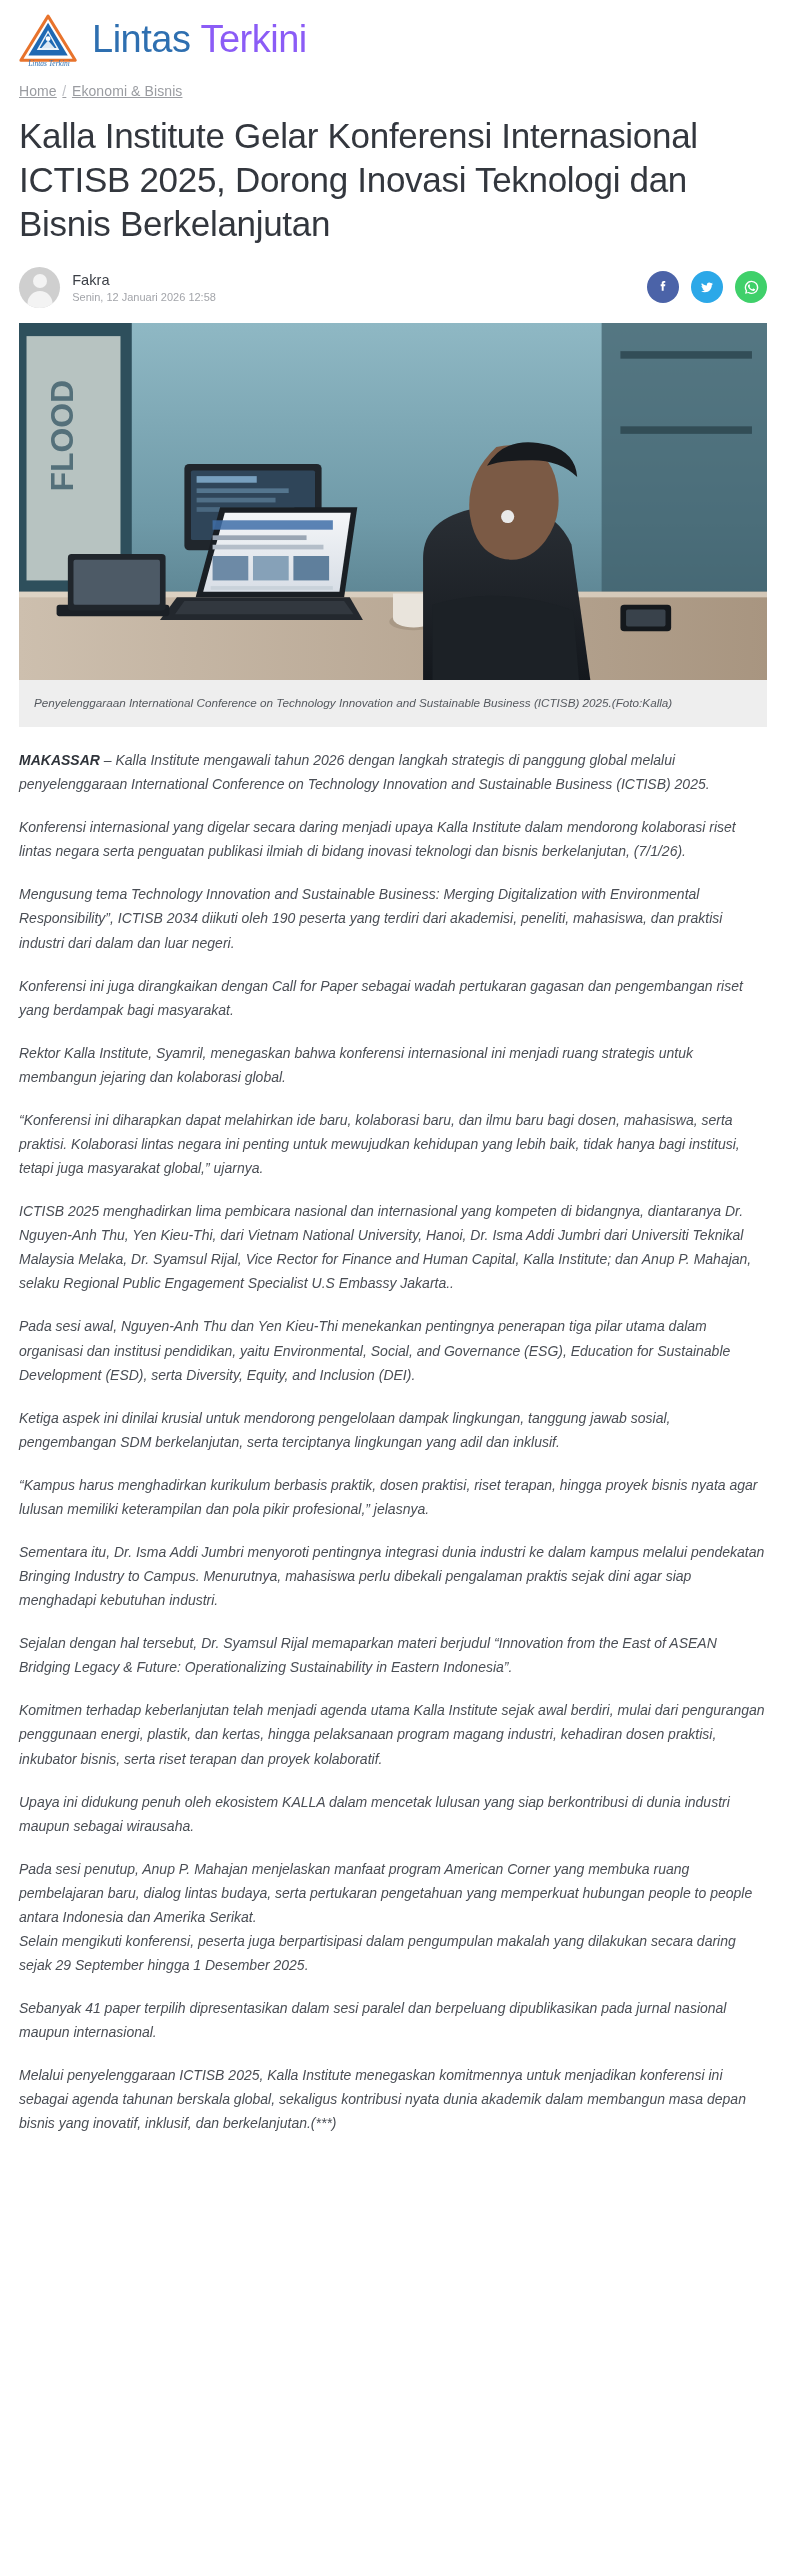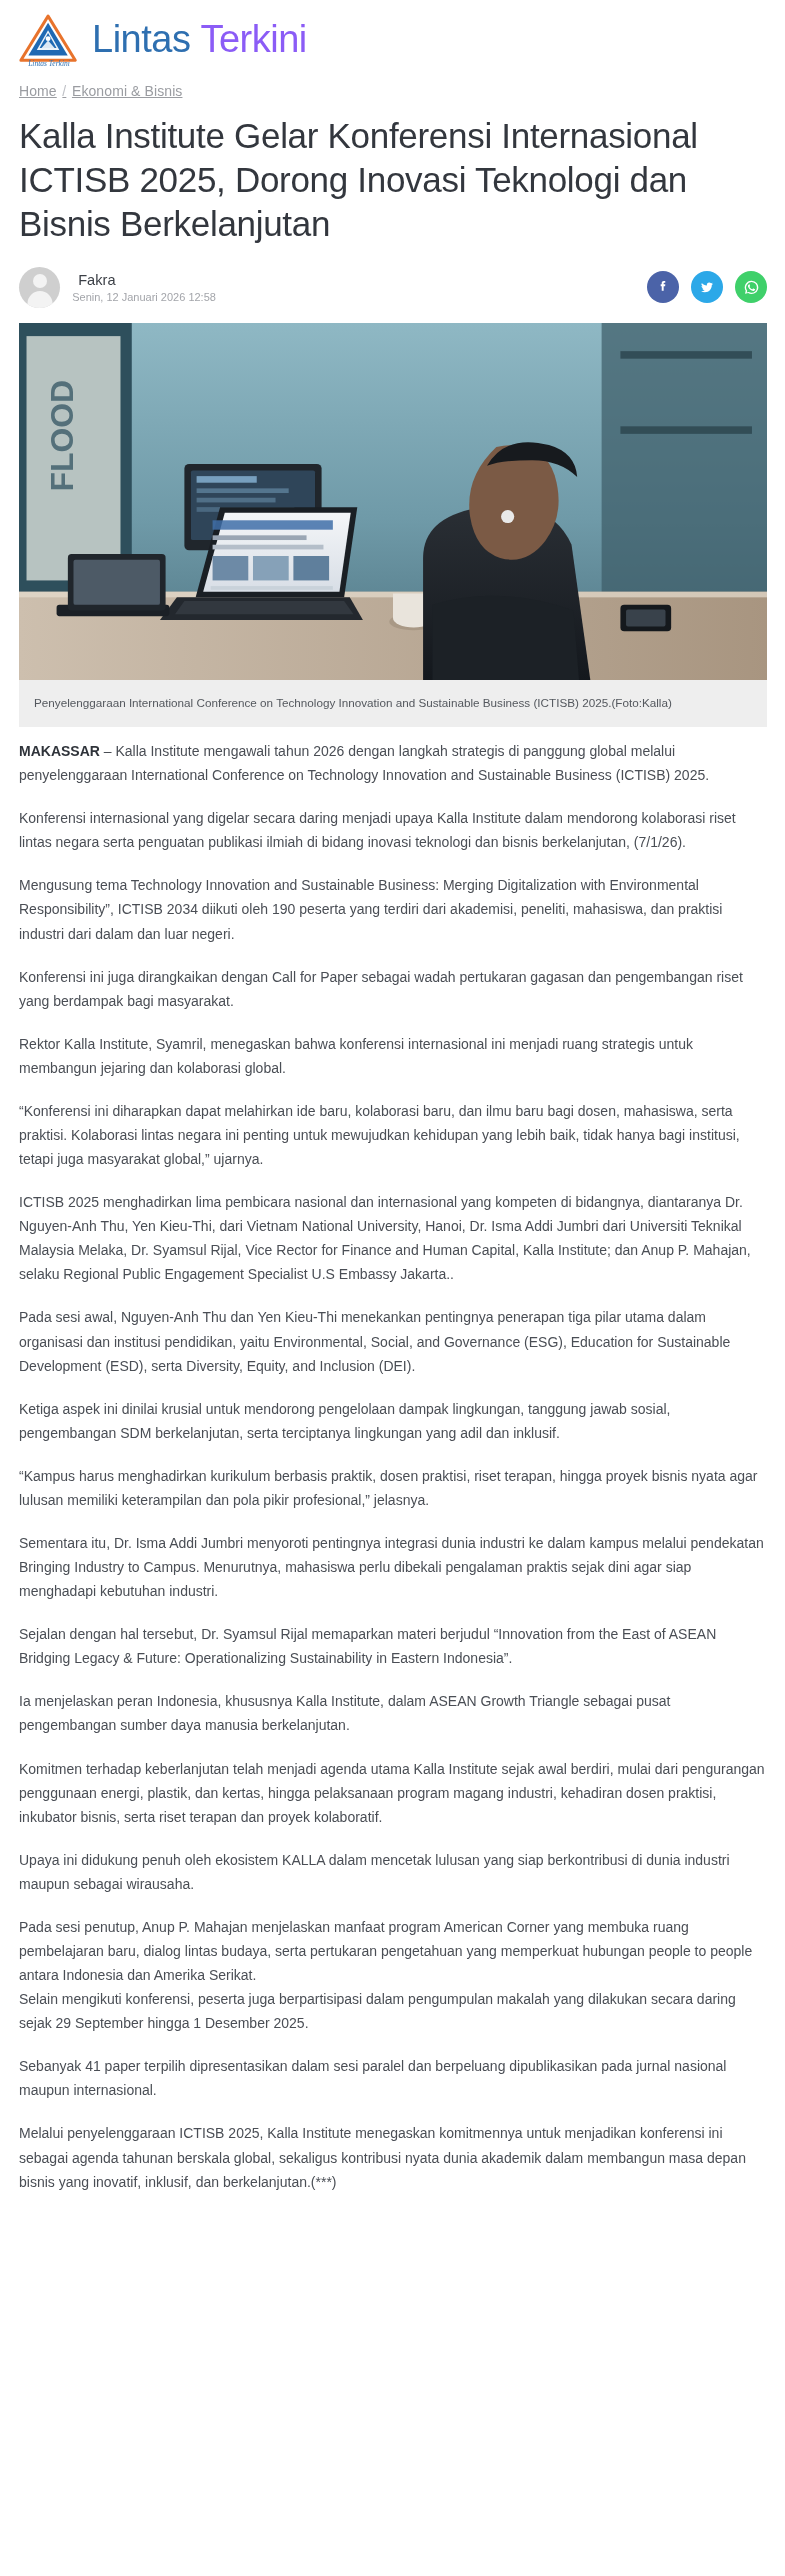--- a/index.html
+++ b/index.html
@@ -84,21 +84,21 @@
     content:""; position:absolute; left:50%; top:7.5px;
     width:14px; height:14px; border-radius:50%;
     background:#f3f3f3; transform: translateX(-50%);
   }
   .avatar::after {
     content:""; position:absolute; left:50%; top:24.4px;
     width:25px; height:22.6px; border-radius:13px 13px 0 0;
     background:#f3f3f3; transform: translateX(-50%);
   }
   .byline-text { display:flex; flex-direction:column; gap:2.8px; }
-  .author-name { font-size: 14.6px; color:#3b3f46;margin-left:6px; }
+  .author-name { font-size: 14.6px; color:#3b3f46; }
   .pub-date { font-size: 11px; color:#a3a5aa; }
 
   .share { display:flex; align-items:center; gap:12.2px; }
   .share-btn {
     width: 32px; height: 32px; border-radius: 50%;
     display:flex; align-items:center; justify-content:center;
     cursor: pointer;
   }
   .share-btn svg { display:block; }
   .sb-facebook { background:#4b63a8; }
@@ -115,26 +115,28 @@
     background:#11161c;
   }
   .hero svg { display:block; width:100%; height:100%; }
 
   .caption {
     margin: 0 19px;
     background: #eeeeee;
     padding: 13px 15px 15px 15px;
     font-size: 11.7px;
     line-height: 1.65;
+    font-style: italic;
     color: #54585e;
   }
 
   
   .article-body {
-    margin: 12px 19px 38px 19px;
+    margin: 21px 19px 38px 19px;
+    font-style: italic;
   }
   .article-body p {
     margin: 0 0 19px 0;
     font-size: 14px;
     line-height: 1.72;
     color: #4a4e55;
   }
   .article-body p.tight { margin-bottom: 0; }
   .article-body p b { color:#2f333a; font-weight:700; }
 </style>
@@ -292,21 +294,20 @@
     <p>Mengusung tema Technology Innovation and Sustainable Business: Merging Digitalization with Environmental Responsibility”, ICTISB 2034 diikuti oleh 190 peserta yang terdiri dari akademisi, peneliti, mahasiswa, dan praktisi industri dari dalam dan luar negeri.</p>
     <p>Konferensi ini juga dirangkaikan dengan Call for Paper sebagai wadah pertukaran gagasan dan pengembangan riset yang berdampak bagi masyarakat.</p>
     <p>Rektor Kalla Institute, Syamril, menegaskan bahwa konferensi internasional ini menjadi ruang strategis untuk membangun jejaring dan kolaborasi global.</p>
     <p>“Konferensi ini diharapkan dapat melahirkan ide baru, kolaborasi baru, dan ilmu baru bagi dosen, mahasiswa, serta praktisi. Kolaborasi lintas negara ini penting untuk mewujudkan kehidupan yang lebih baik, tidak hanya bagi institusi, tetapi juga masyarakat global,” ujarnya.</p>
     <p>ICTISB 2025 menghadirkan lima pembicara nasional dan internasional yang kompeten di bidangnya, diantaranya Dr. Nguyen-Anh Thu, Yen Kieu-Thi, dari Vietnam National University, Hanoi, Dr. Isma Addi Jumbri dari Universiti Teknikal Malaysia Melaka, Dr. Syamsul Rijal, Vice Rector for Finance and Human Capital, Kalla Institute; dan Anup P. Mahajan, selaku Regional Public Engagement Specialist U.S Embassy Jakarta..</p>
     <p>Pada sesi awal, Nguyen-Anh Thu dan Yen Kieu-Thi menekankan pentingnya penerapan tiga pilar utama dalam organisasi dan institusi pendidikan, yaitu Environmental, Social, and Governance (ESG), Education for Sustainable Development (ESD), serta Diversity, Equity, and Inclusion (DEI).</p>
     <p>Ketiga aspek ini dinilai krusial untuk mendorong pengelolaan dampak lingkungan, tanggung jawab sosial, pengembangan SDM berkelanjutan, serta terciptanya lingkungan yang adil dan inklusif.</p>
     <p>“Kampus harus menghadirkan kurikulum berbasis praktik, dosen praktisi, riset terapan, hingga proyek bisnis nyata agar lulusan memiliki keterampilan dan pola pikir profesional,” jelasnya.</p>
     <p>Sementara itu, Dr. Isma Addi Jumbri menyoroti pentingnya integrasi dunia industri ke dalam kampus melalui pendekatan Bringing Industry to Campus. Menurutnya, mahasiswa perlu dibekali pengalaman praktis sejak dini agar siap menghadapi kebutuhan industri.</p>
     <p>Sejalan dengan hal tersebut, Dr. Syamsul Rijal memaparkan materi berjudul “Innovation from the East of ASEAN Bridging Legacy &amp; Future: Operationalizing Sustainability in Eastern Indonesia”.</p>
-    <p>Ia menjelaskan peran Indonesia, khususnya Kalla Institute, dalam ASEAN Growth Triangle sebagai pusat pengembangan sumber daya manusia berkelanjutan.</p>
     <p>Komitmen terhadap keberlanjutan telah menjadi agenda utama Kalla Institute sejak awal berdiri, mulai dari pengurangan penggunaan energi, plastik, dan kertas, hingga pelaksanaan program magang industri, kehadiran dosen praktisi, inkubator bisnis, serta riset terapan dan proyek kolaboratif.</p>
     <p>Upaya ini didukung penuh oleh ekosistem KALLA dalam mencetak lulusan yang siap berkontribusi di dunia industri maupun sebagai wirausaha.</p>
     <p class="tight">Pada sesi penutup, Anup P. Mahajan menjelaskan manfaat program American Corner yang membuka ruang pembelajaran baru, dialog lintas budaya, serta pertukaran pengetahuan yang memperkuat hubungan people to people antara Indonesia dan Amerika Serikat.</p>
     <p>Selain mengikuti konferensi, peserta juga berpartisipasi dalam pengumpulan makalah yang dilakukan secara daring sejak 29 September hingga 1 Desember 2025.</p>
     <p>Sebanyak 41 paper terpilih dipresentasikan dalam sesi paralel dan berpeluang dipublikasikan pada jurnal nasional maupun internasional.</p>
     <p>Melalui penyelenggaraan ICTISB 2025, Kalla Institute menegaskan komitmennya untuk menjadikan konferensi ini sebagai agenda tahunan berskala global, sekaligus kontribusi nyata dunia akademik dalam membangun masa depan bisnis yang inovatif, inklusif, dan berkelanjutan.(***)</p>
   </article>
 
 </div>
 

